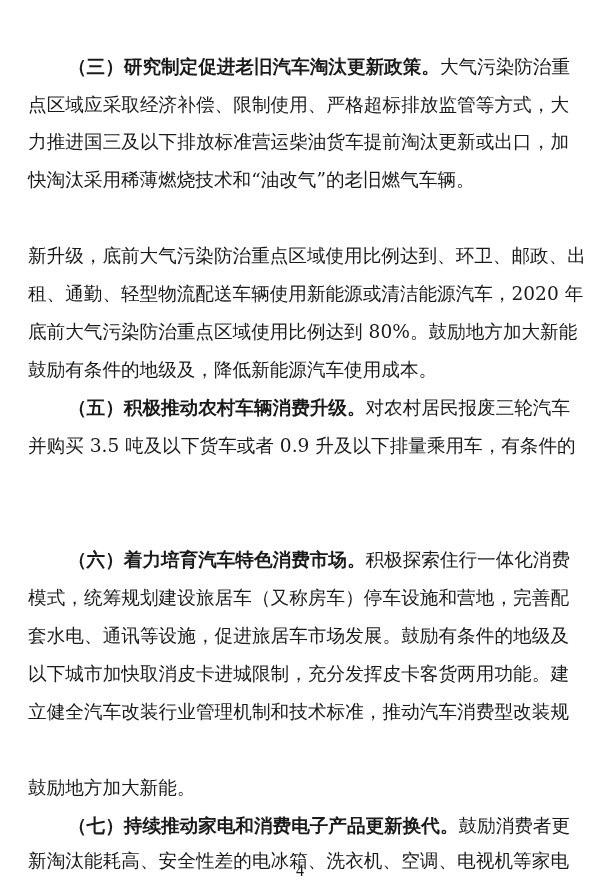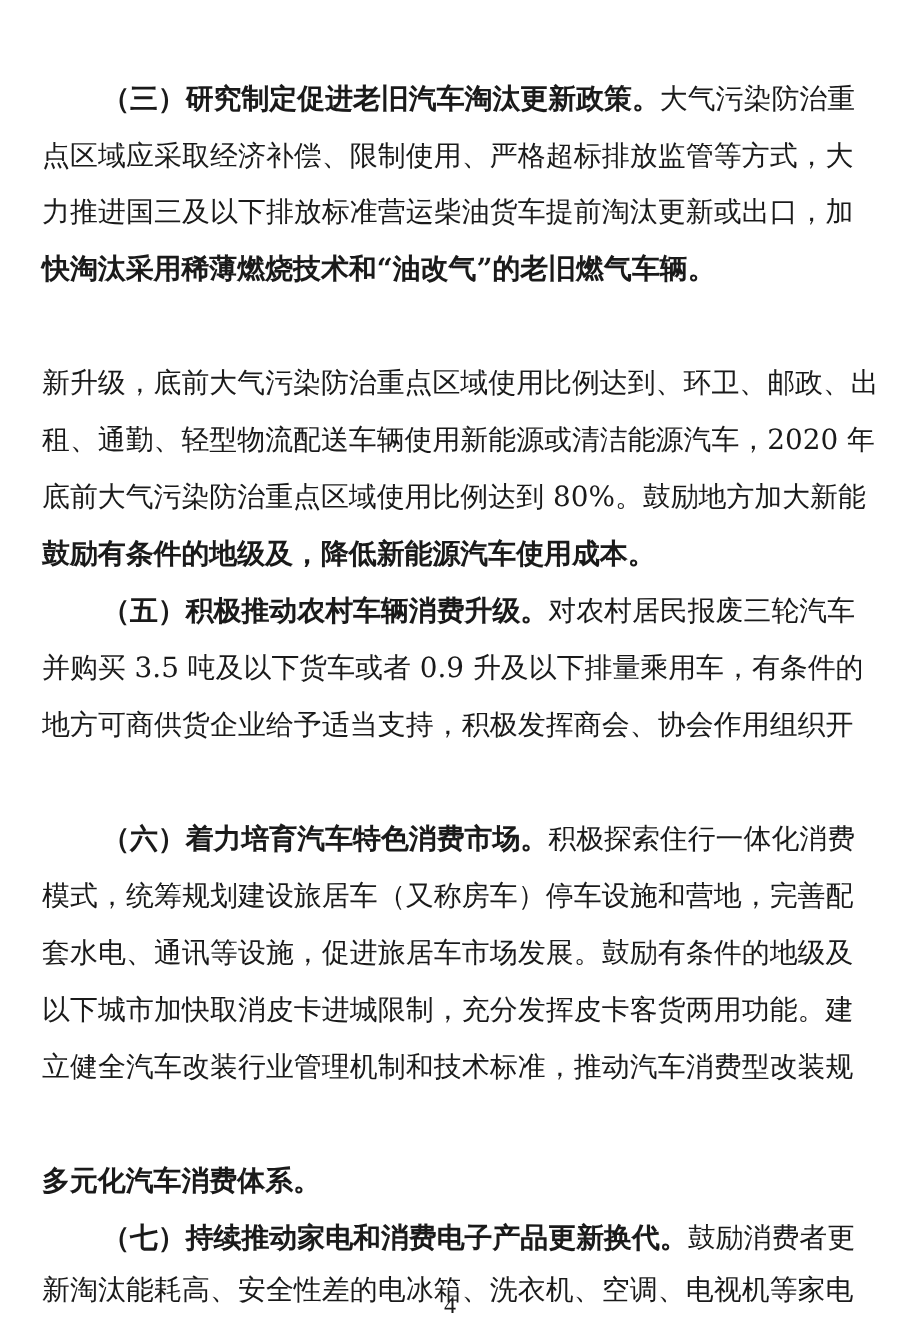--- a/index.html
+++ b/index.html
@@ -9,21 +9,21 @@
     color: #1a1a1a;
   }
   .page { position: absolute; left: 0; top: 0; width: 600px; height: 881px; margin-top: 20px; }
   .line {
     position: absolute; left: 28px; width: 541px;
     height: 30px; line-height: 30px;
     font-size: 18.6px; white-space: nowrap;
     text-align: justify; text-align-last: justify;
     letter-spacing: 0;
   }
-  .line.last { text-align-last: left; font-weight: bold; }
+  .line.last { text-align-last: left; }
   .line.indent { left: 68px; width: 501px; }
   .b { font-weight: bold; }
   .pageno {
     position: absolute; left: 0; width: 600px; top: 842px;
     text-align: center; font-size: 16px;
     font-family: "Liberation Serif", serif;
   }
 </style>
 </head>
 <body>
@@ -35,26 +35,25 @@
   <div class="line" style="top:107px">力推进国三及以下排放标准营运柴油货车提前淘汰更新或出口，加</div>
   <div class="line last" style="top:145px">快淘汰采用稀薄燃烧技术和“油改气”的老旧燃气车辆。</div>
 
   <div class="line" style="top:221px">新升级，底前大气污染防治重点区域使用比例达到、环卫、邮政、出</div>
   <div class="line" style="top:259px">租、通勤、轻型物流配送车辆使用新能源或清洁能源汽车，2020 年</div>
   <div class="line" style="top:297px">底前大气污染防治重点区域使用比例达到 80%。鼓励地方加大新能</div>
   <div class="line last" style="top:335px">鼓励有条件的地级及，降低新能源汽车使用成本。</div>
 
   <div class="line indent" style="top:373px"><span class="b">（五）积极推动农村车辆消费升级。</span><span>对农村居民报废三轮汽车</span></div>
   <div class="line" style="top:411px">并购买 3.5 吨及以下货车或者 0.9 升及以下排量乘用车，有条件的</div>
-  <div class="line" style="top:449px">地方可商供货企业给予适当支持，积极发挥商会、协会作用组织开</div>
 
   <div class="line indent" style="top:525px"><span class="b">（六）着力培育汽车特色消费市场。</span><span>积极探索住行一体化消费</span></div>
   <div class="line" style="top:563px">模式，统筹规划建设旅居车（又称房车）停车设施和营地，完善配</div>
   <div class="line" style="top:601px">套水电、通讯等设施，促进旅居车市场发展。鼓励有条件的地级及</div>
   <div class="line" style="top:639px">以下城市加快取消皮卡进城限制，充分发挥皮卡客货两用功能。建</div>
   <div class="line" style="top:677px">立健全汽车改装行业管理机制和技术标准，推动汽车消费型改装规</div>
-  <div class="line last" style="top:753px">多元化汽车消费体系。</div>
+  <div class="line last" style="top:753px">鼓励地方加大新能。</div>
 
   <div class="line indent" style="top:791px"><span class="b">（七）持续推动家电和消费电子产品更新换代。</span><span>鼓励消费者更</span></div>
   <div class="line" style="top:826px">新淘汰能耗高、安全性差的电冰箱、洗衣机、空调、电视机等家电</div>
 
   <div class="pageno">4</div>
 </div>
 
 </body></html>

